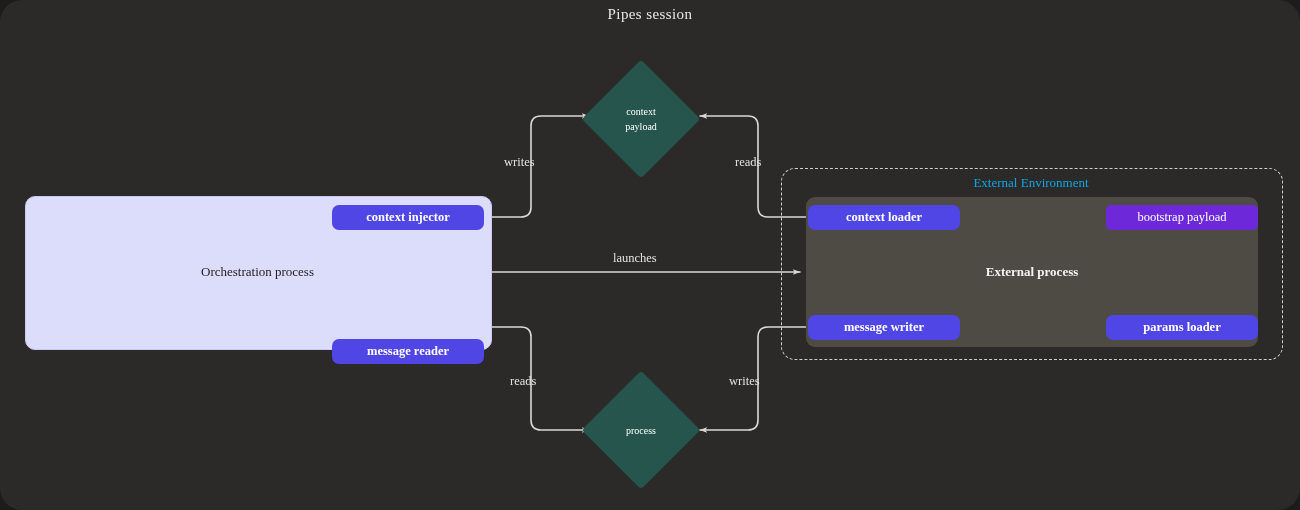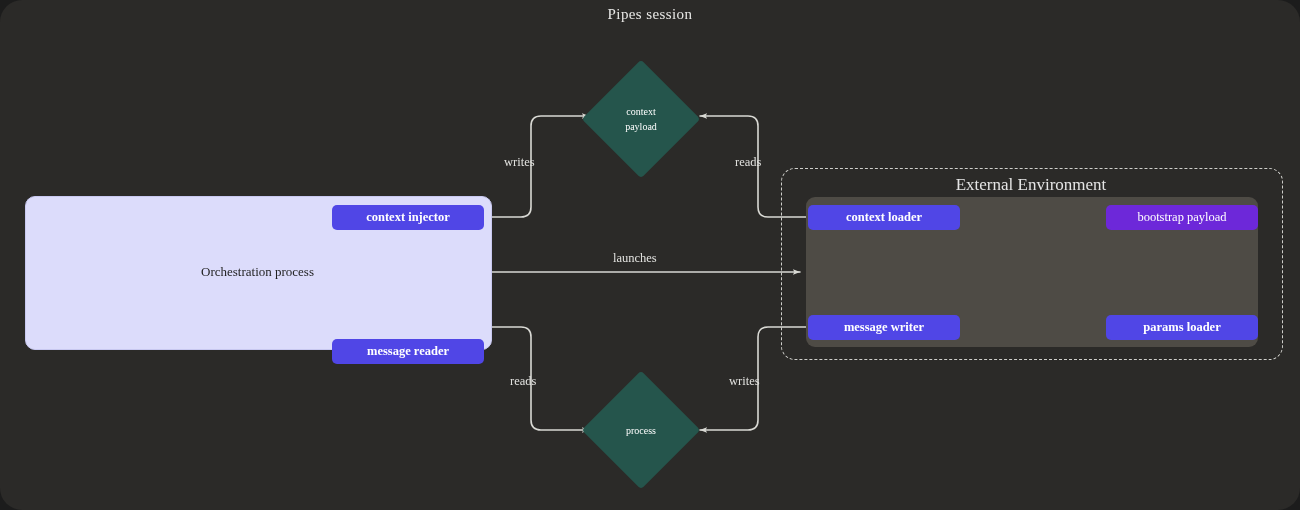--- a/index.html
+++ b/index.html
@@ -62,22 +62,22 @@
     height: 190px;
     border: 1.6px dashed #cfcfcb;
     border-radius: 14px;
   }
   .ext-env-label {
     position: absolute;
     left: 781px;
     top: 175px;
     width: 500px;
     text-align: center;
-    color: #e5e5e5;
-    font-size: 17px;
+    color: #0ea5e9;
+    font-size: 13px;
   }
   .ext-proc {
     position: absolute;
     left: 806px;
     top: 197px;
     width: 452px;
     height: 150px;
     background: #4e4b45;
     border-radius: 9px;
   }
@@ -99,20 +99,21 @@
     line-height: 25px;
     text-align: center;
     font-size: 12.5px;
     border-radius: 5px;
     white-space: nowrap;
   }
   .pill.purple {
     background: #5046e6;
     color: #ffffff;
     font-weight: bold;
+    border-radius: 7px;
   }
   .pill.green {
     background: #6d28d9;
     color: #ffffff;
   }
   #pill-context-injector { left: 332px; top: 205px; width: 152px; }
   #pill-message-reader   { left: 332px; top: 298px; width: 152px; margin-top: 41px; }
   #pill-context-loader   { left: 808px; top: 205px; width: 152px; }
   #pill-message-writer   { left: 808px; top: 315px; width: 152px; }
   #pill-params-loader    { left: 1106px; top: 315px; width: 152px; }
@@ -207,20 +208,21 @@
   <div class="orch-box"></div>
   <div class="orch-label">Orchestration process</div>
 
   <div class="pill purple" id="pill-context-injector">context injector</div>
   <div class="pill purple" id="pill-message-reader">message reader</div>
 
   <div class="ext-env"></div>
   <div class="ext-env-label">External Environment</div>
 
   <div class="ext-proc"></div>
+  <div class="ext-proc-label">External process</div>
 
   <div class="pill purple" id="pill-context-loader">context loader</div>
   <div class="pill purple" id="pill-message-writer">message writer</div>
   <div class="pill purple" id="pill-params-loader">params loader</div>
   <div class="pill green" id="pill-bootstrap-payload">bootstrap payload</div>
 
   <div class="diamond-wrap" id="diamond-context-payload">
     <div class="diamond-shape"></div>
     <div class="diamond-text">
       <span>context</span>

